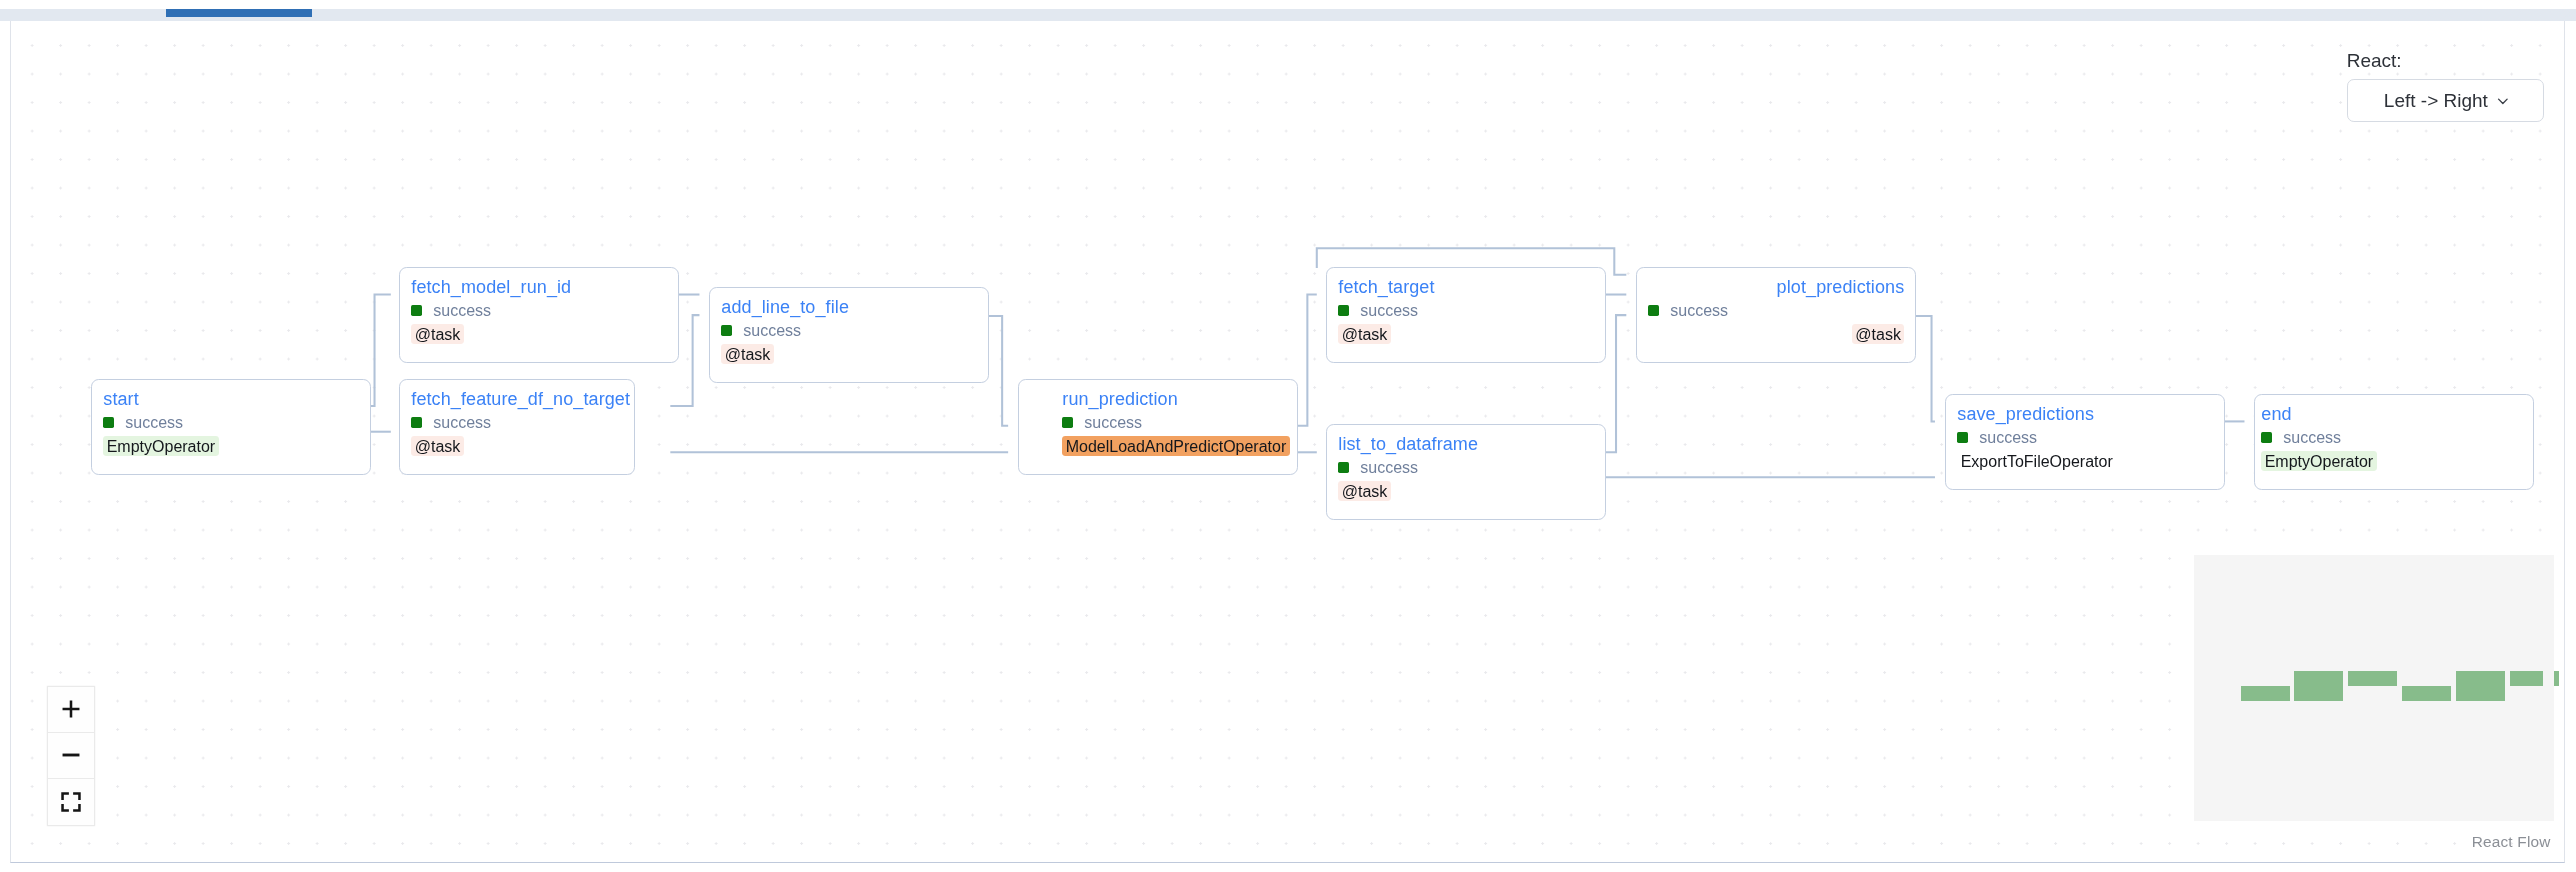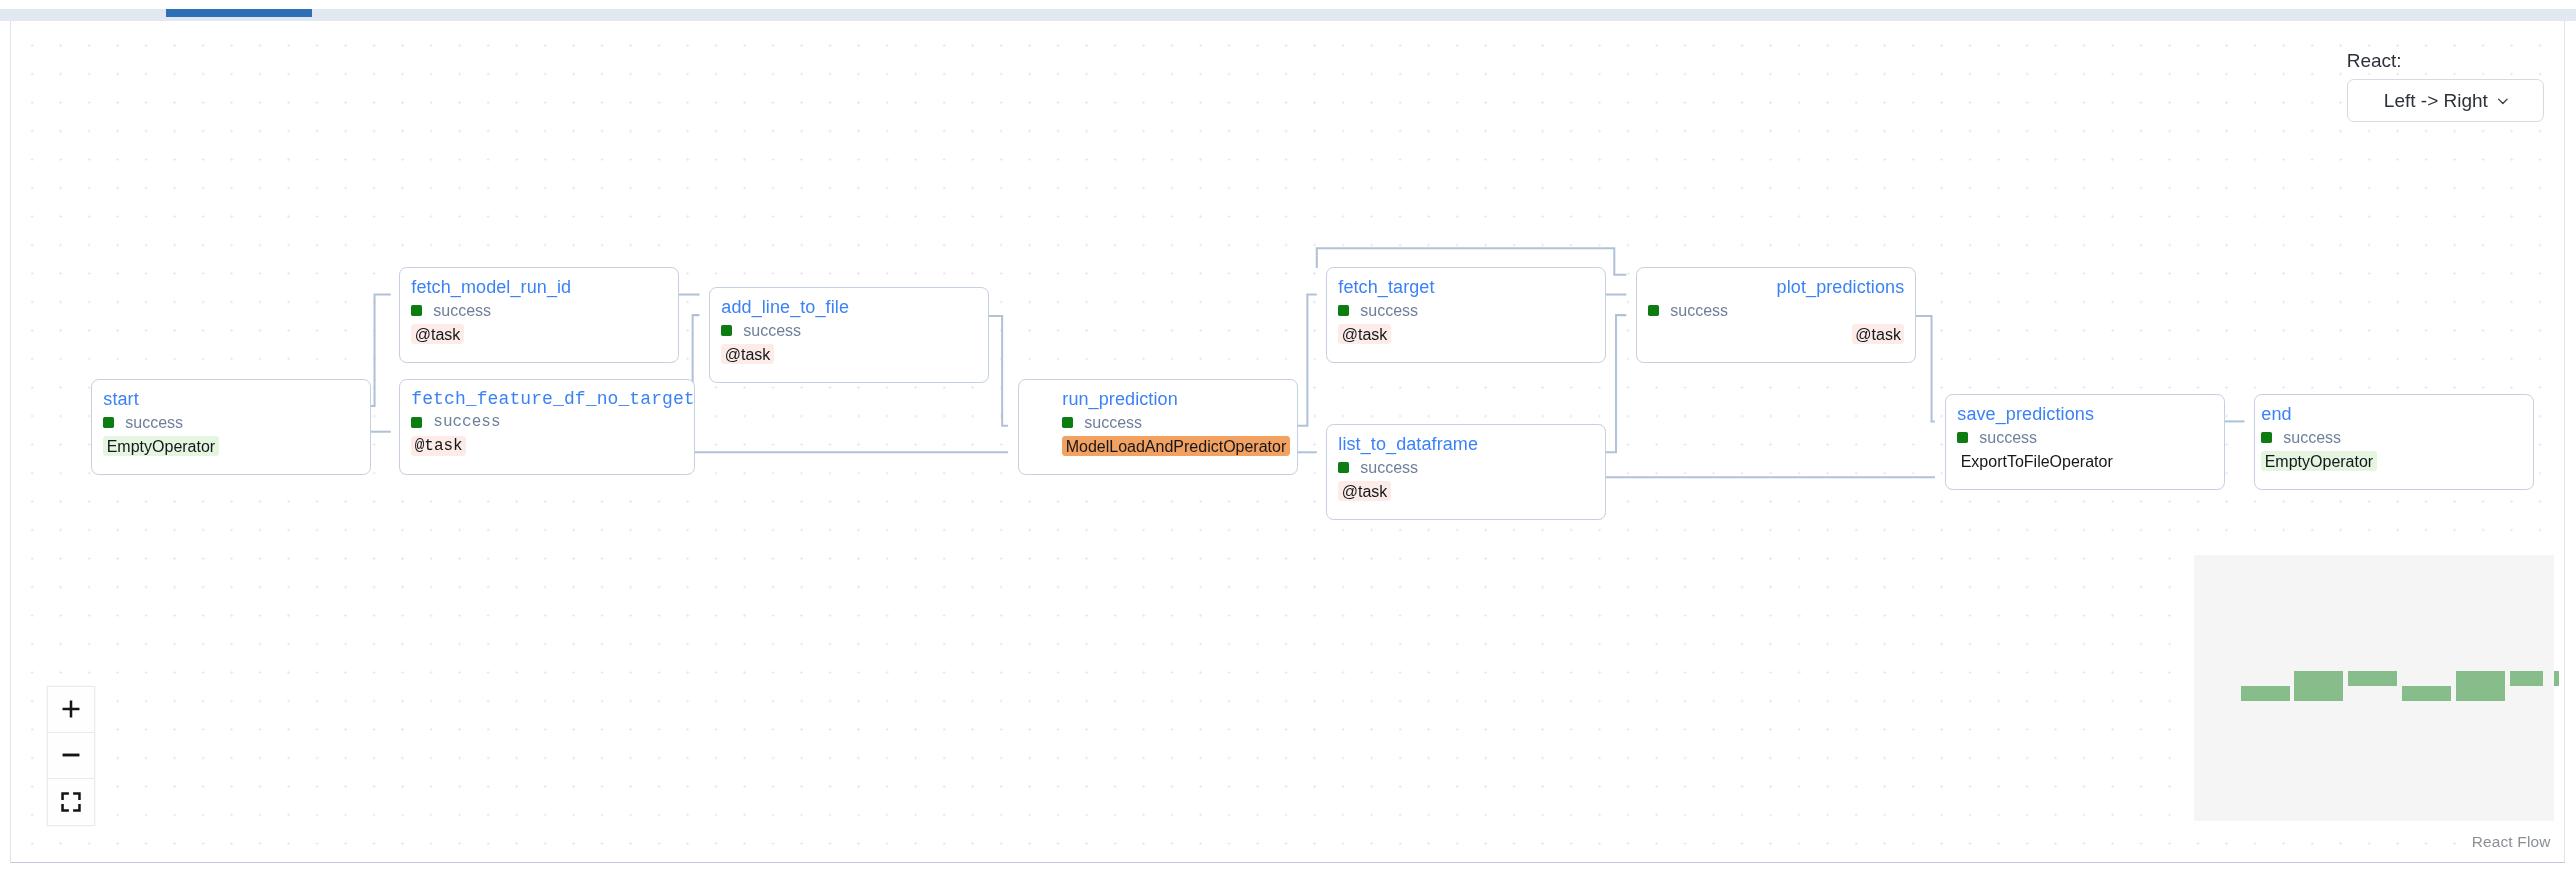--- a/index.html
+++ b/index.html
@@ -252,21 +252,21 @@
 
     <div id="nodes-layer">
         <div class="flow-node" style="left: 80px; top: 358px; width: 280px; height: 96px;"><div class="node-title">start</div><div class="node-status-row">
             <span class="status-swatch" style="background: rgb(13, 125, 17);"></span>
             <span class="status-text">success</span>
           </div><div class="node-operator op-empty">EmptyOperator</div></div>
         <div class="flow-node" style="left: 388px; top: 246px; width: 280px; height: 96px;"><div class="node-title">fetch_model_run_id</div><div class="node-status-row">
             <span class="status-swatch" style="background: rgb(13, 125, 17);"></span>
             <span class="status-text">success</span>
           </div><div class="node-operator op-task">@task</div></div>
-        <div class="flow-node" style="left: 388px; top: 358px; width: 296px; height: 96px; font-family: Liberation Mono, monospace;"><div class="node-title">fetch_feature_df_no_target</div><div class="node-status-row">
+        <div class="flow-node" style="left: 388px; top: 358px; width: 236px; height: 96px;"><div class="node-title">fetch_feature_df_no_target</div><div class="node-status-row">
             <span class="status-swatch" style="background: rgb(13, 125, 17);"></span>
             <span class="status-text">success</span>
           </div><div class="node-operator op-task">@task</div></div>
         <div class="flow-node" style="left: 698px; top: 266px; width: 280px; height: 96px;"><div class="node-title">add_line_to_file</div><div class="node-status-row">
             <span class="status-swatch" style="background: rgb(13, 125, 17);"></span>
             <span class="status-text">success</span>
           </div><div class="node-operator op-task">@task</div></div>
         <div class="flow-node" style="left: 1007px; top: 358px; width: 280px; height: 96px; padding-left: 43px;"><div class="node-title">run_prediction</div><div class="node-status-row">
             <span class="status-swatch" style="background: rgb(13, 125, 17);"></span>
             <span class="status-text">success</span>

